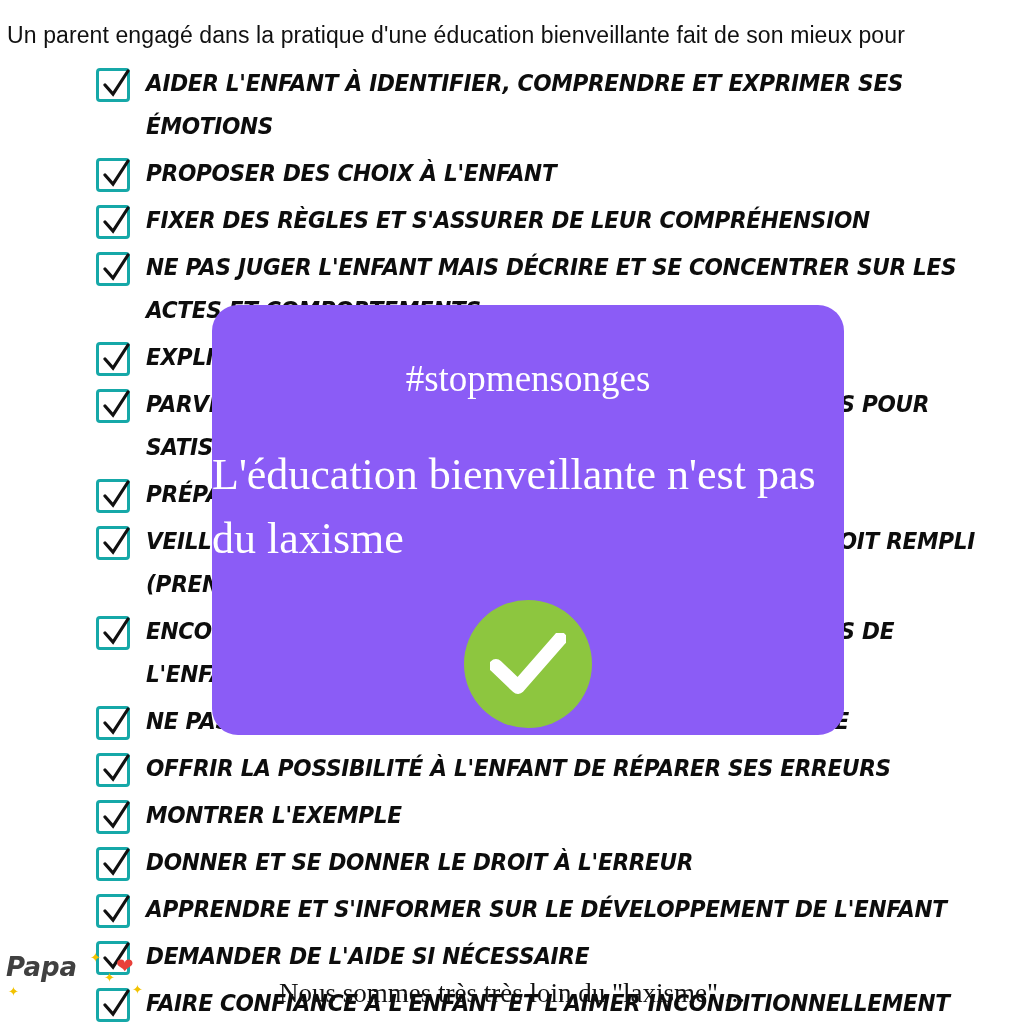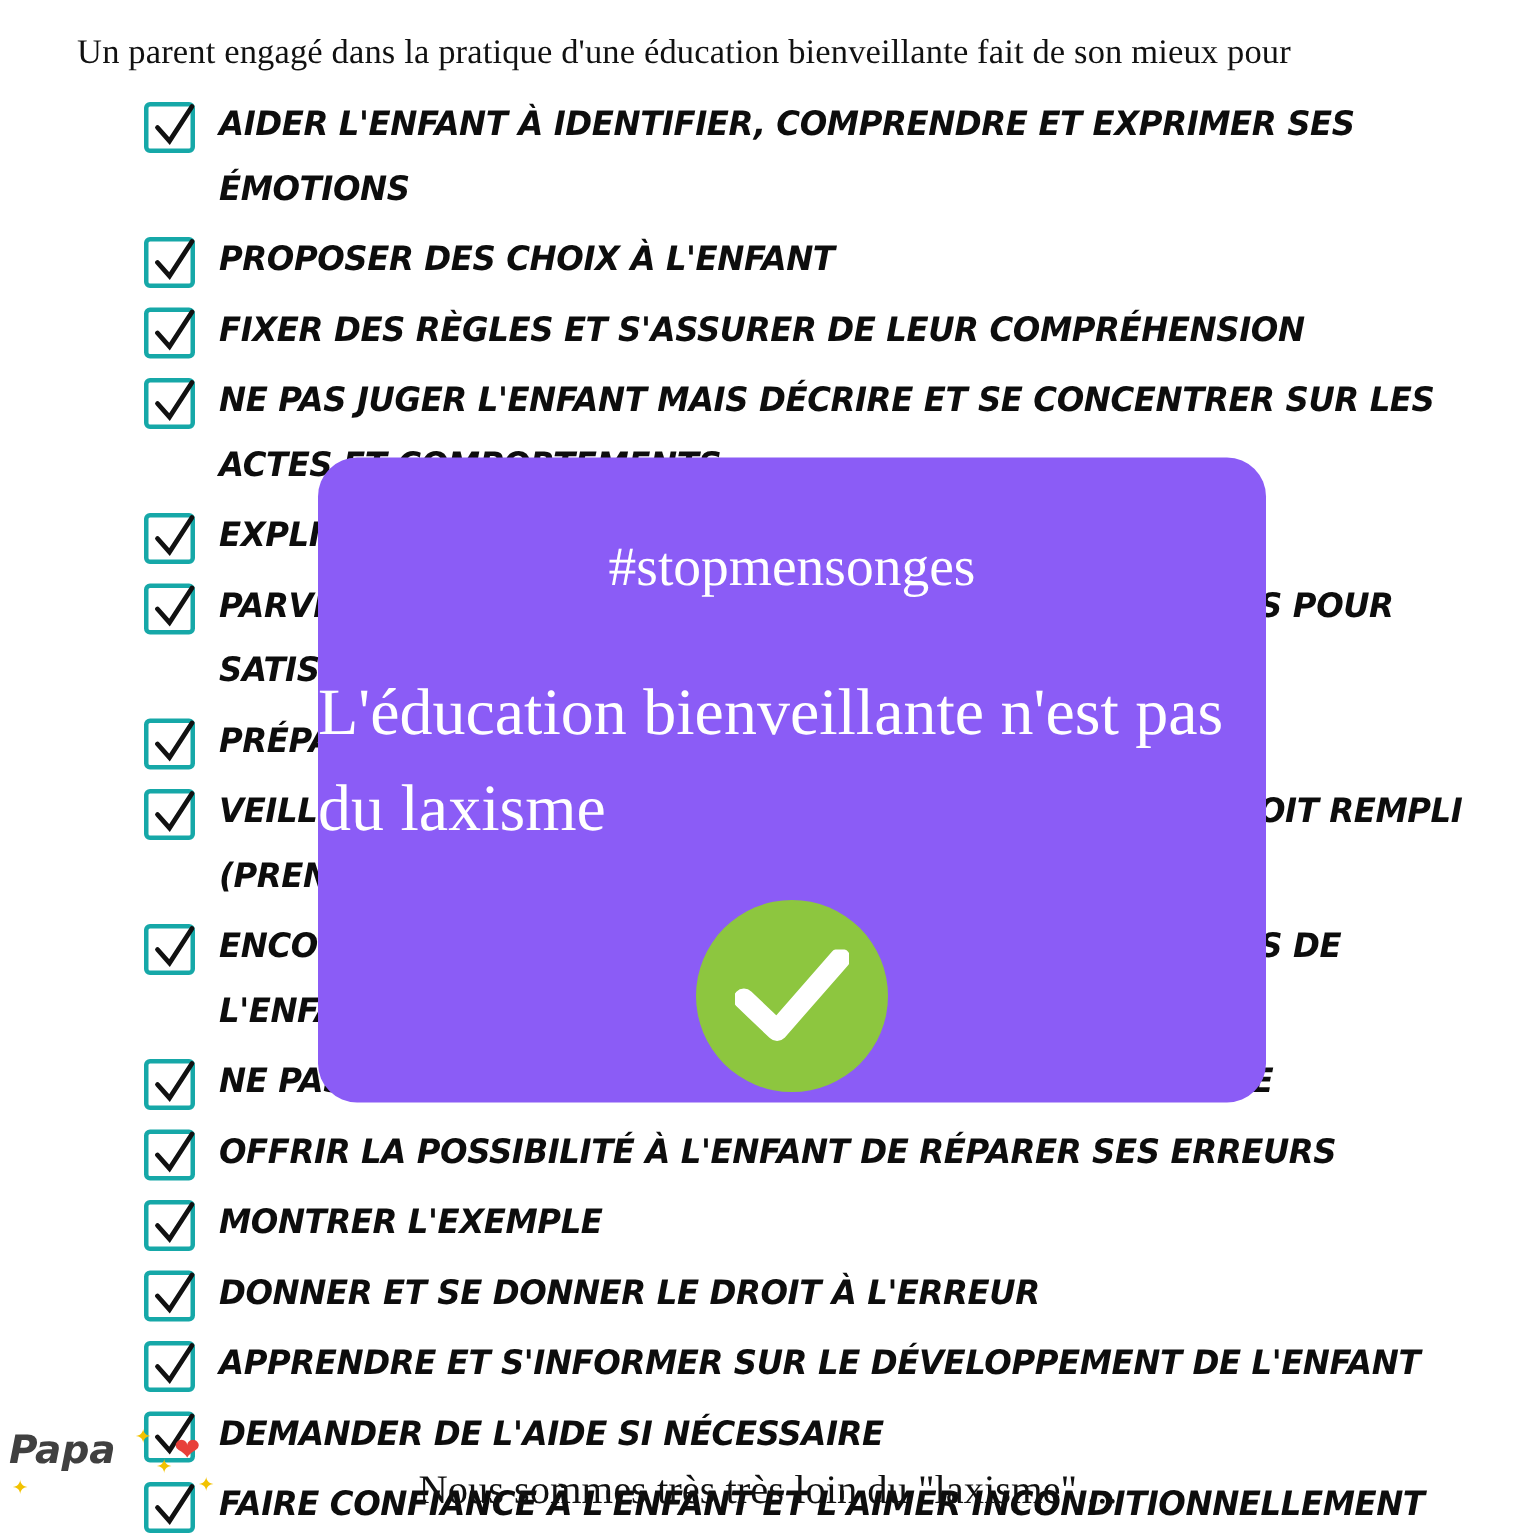--- a/index.html
+++ b/index.html
@@ -19,21 +19,21 @@
     width: 1024px;
     height: 1024px;
     overflow: hidden;
   }
   .header-line {
     position: absolute;
     top: 22px;
     left: 0;
     width: 912px;
     text-align: center;
-    font-family: Liberation Serif, serif;
+    font-family: Liberation Sans, sans-serif;
     font-size: 23px;
     color: #111111;
     letter-spacing: 0.1px;
     white-space: nowrap;
   }
   .list {
     position: absolute;
     top: 62px;
     left: 96px;
     width: 940px;

